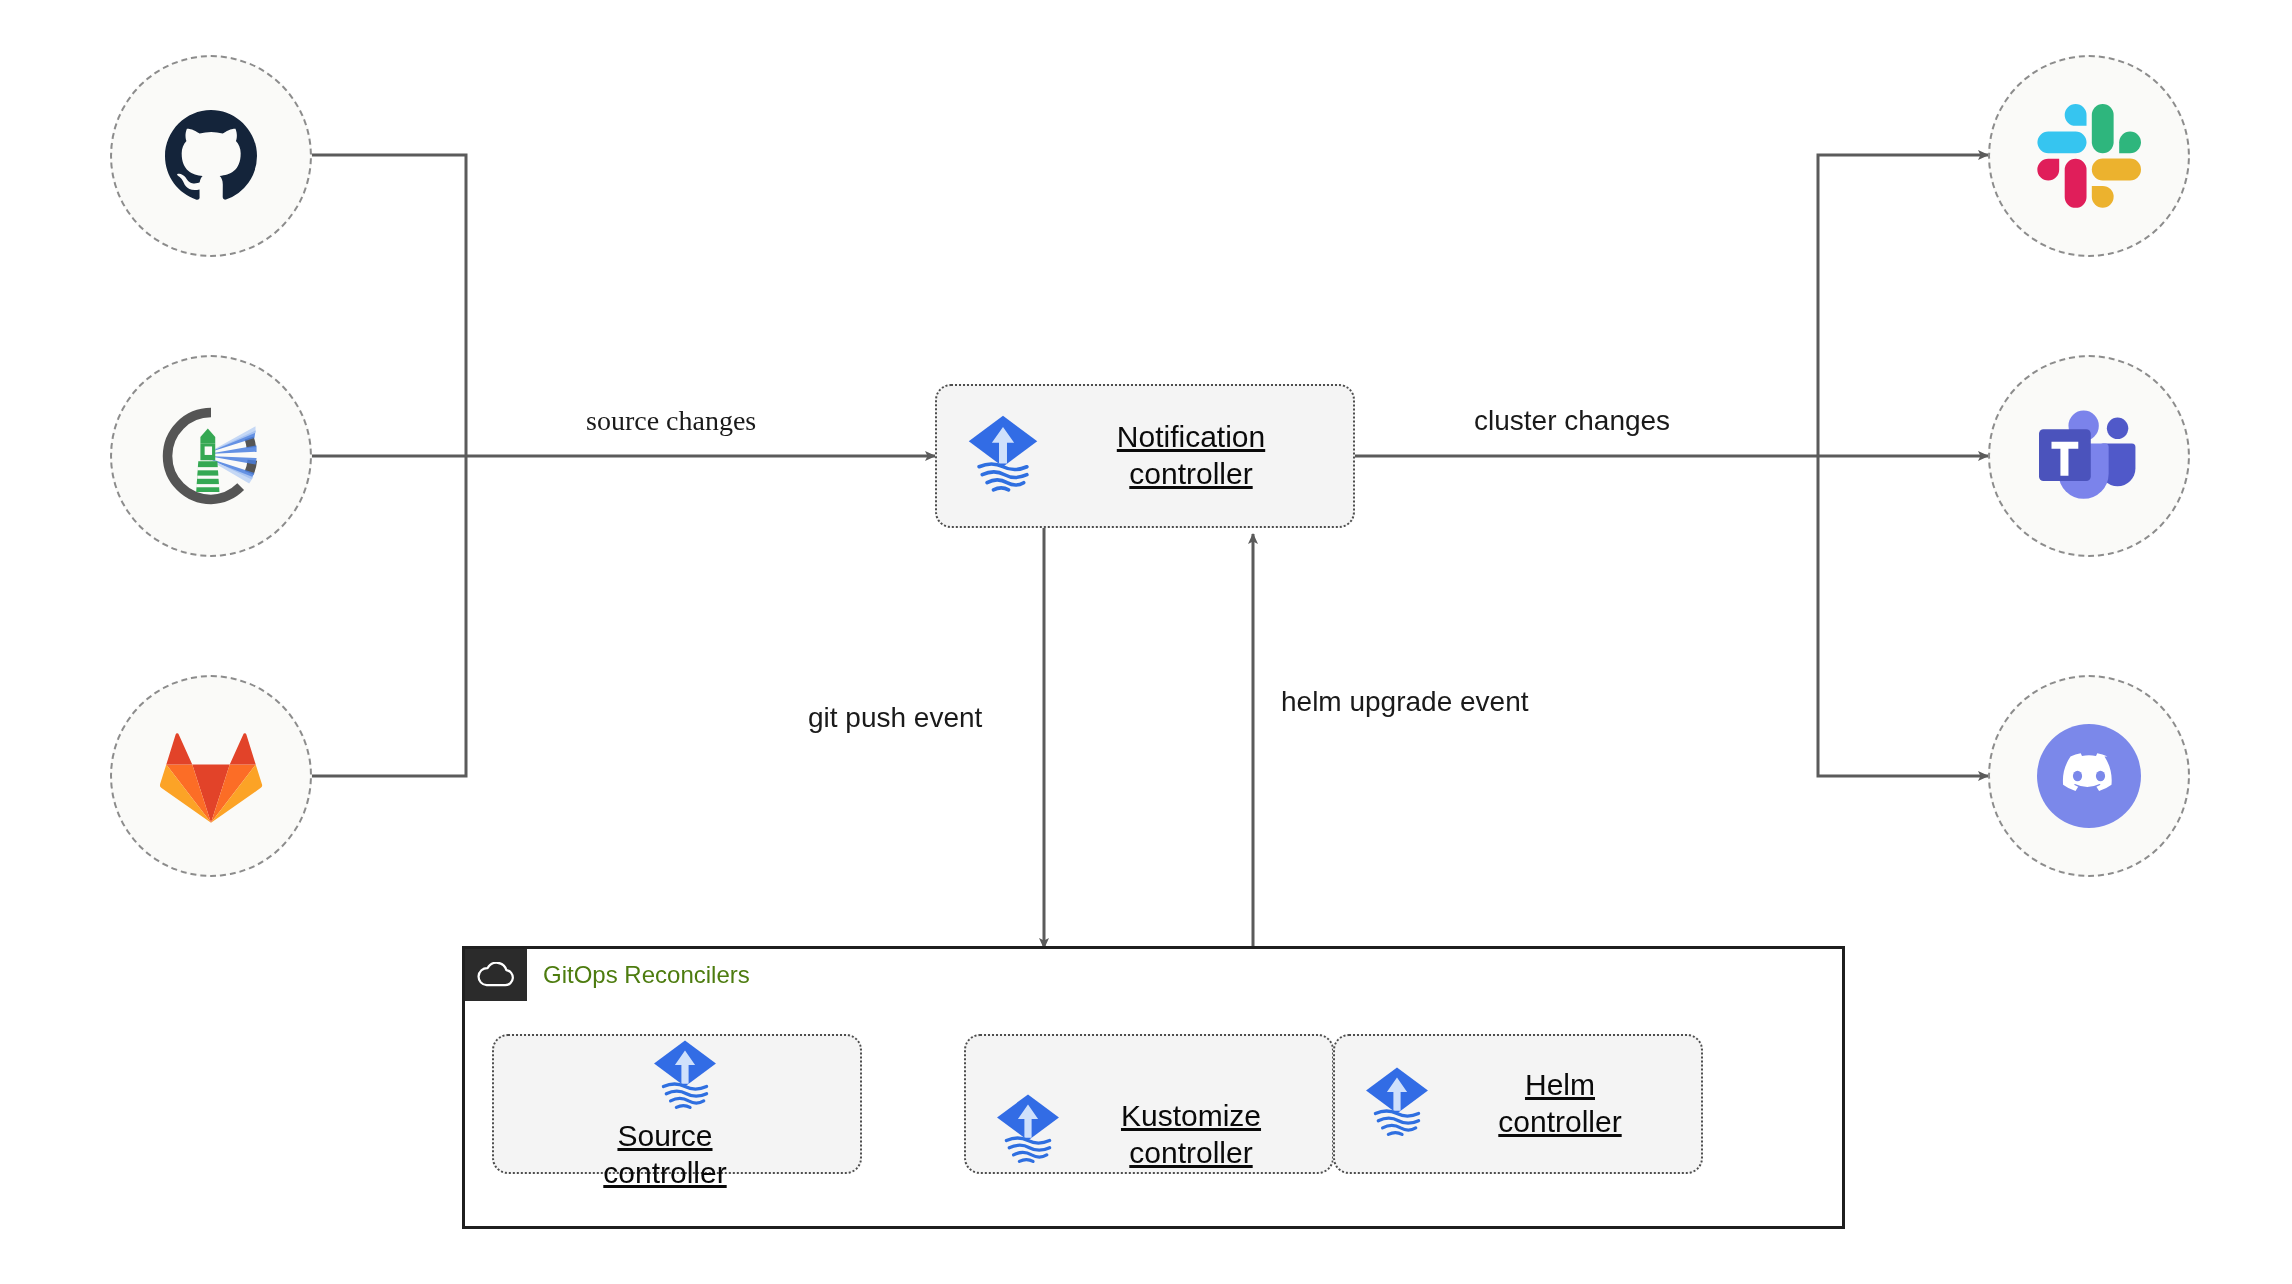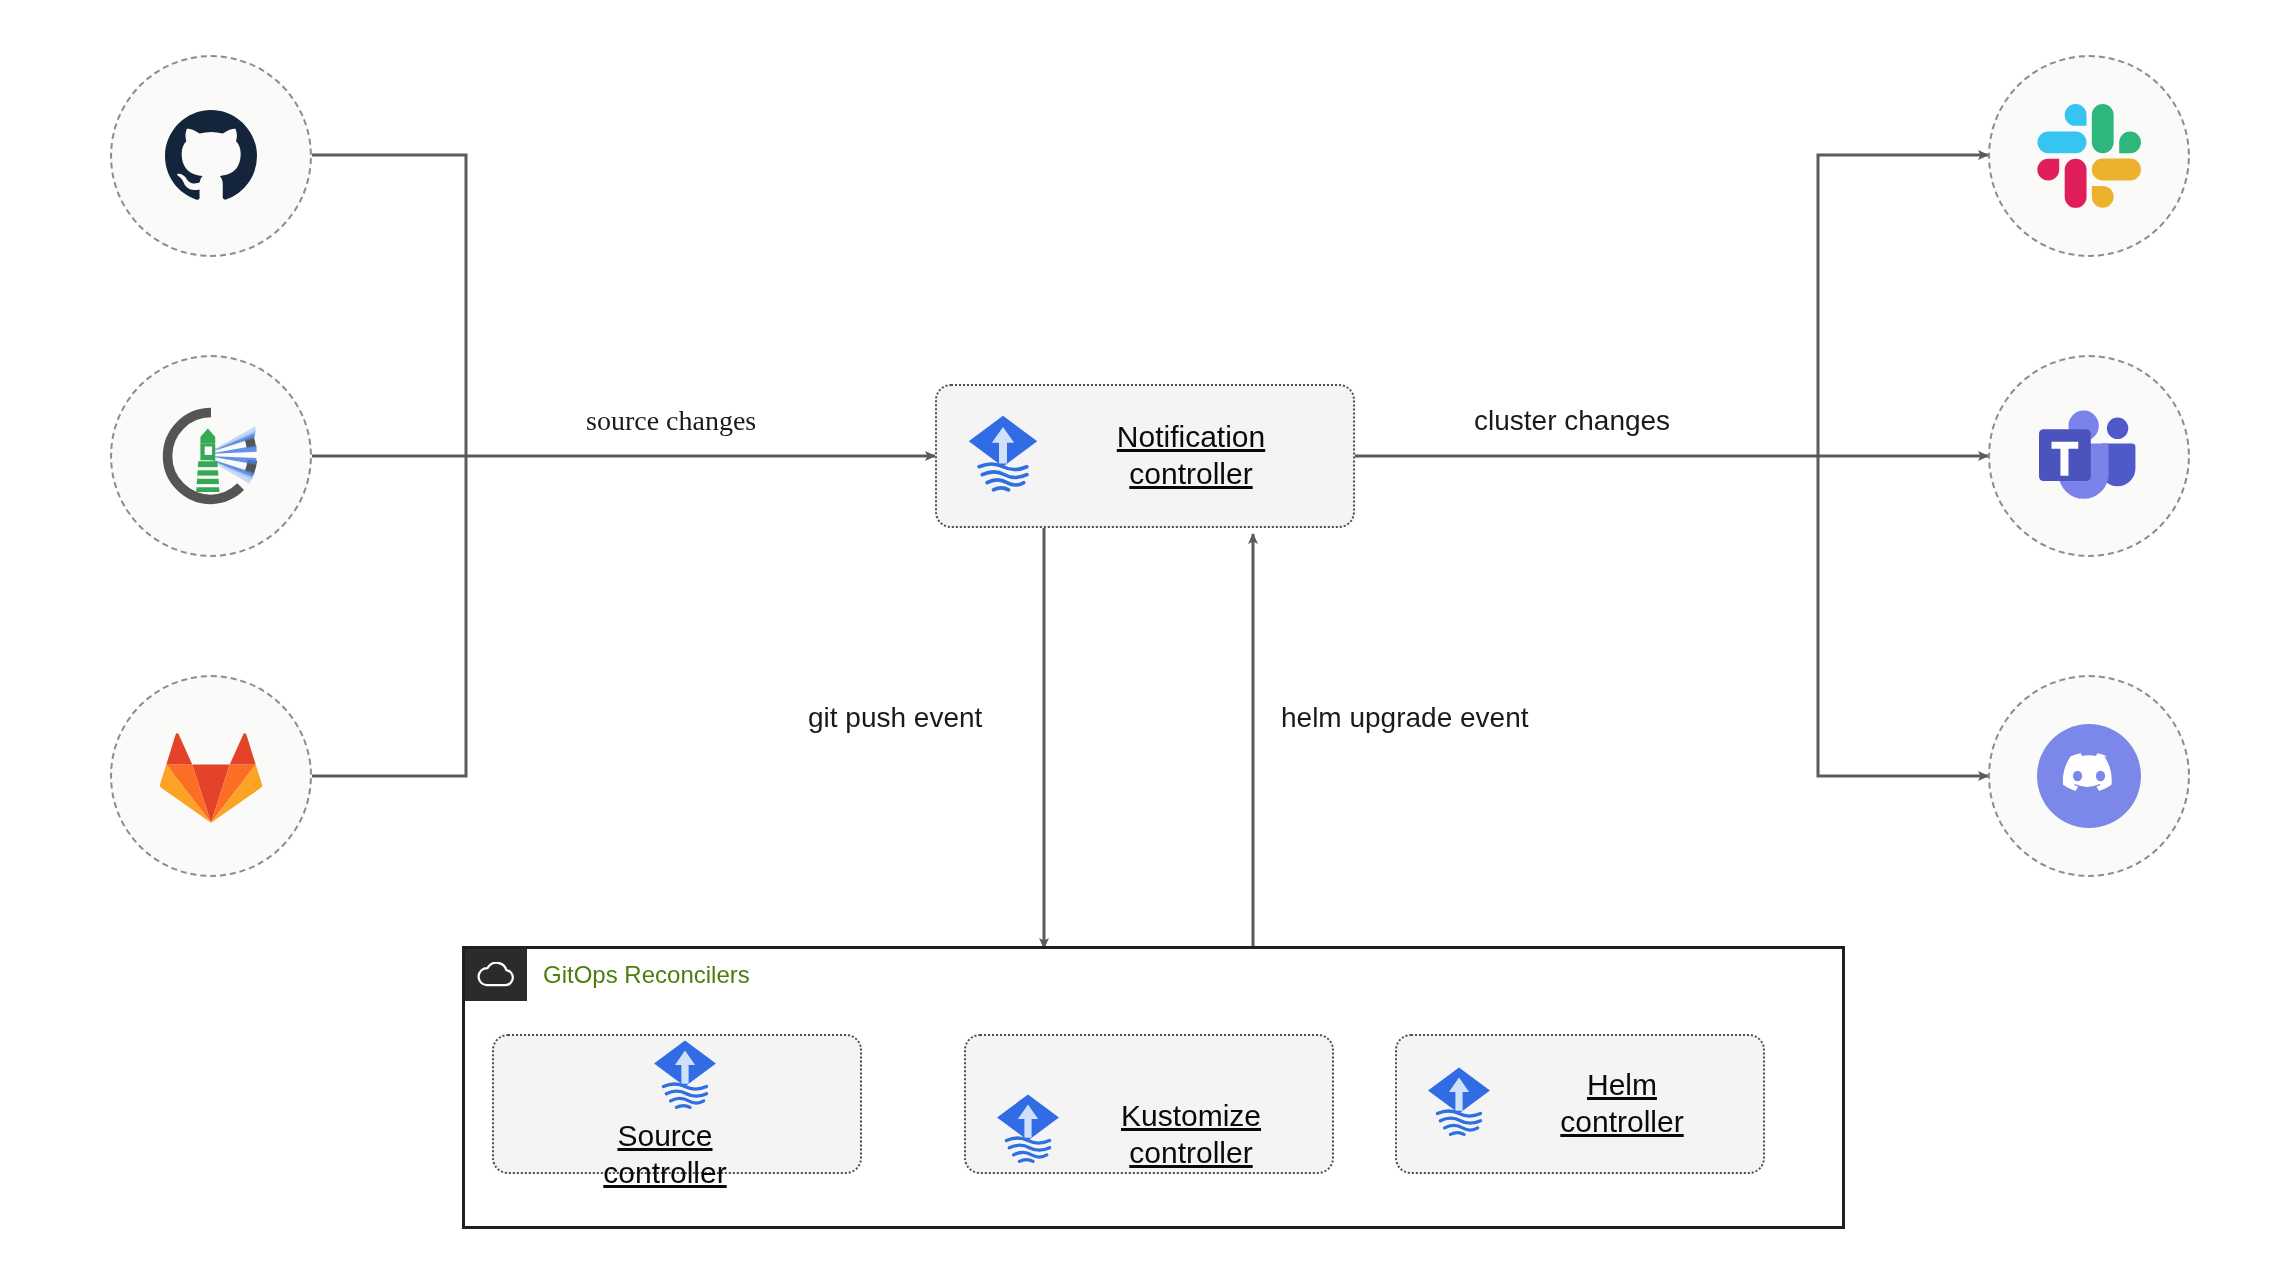--- a/index.html
+++ b/index.html
@@ -280,21 +280,21 @@
           <path d="M24 80 Q39 73 52 80 Q65 87 80 80"></path>
           <path d="M30 90 Q43 83 55 90 Q66 96 76 90"></path>
           <path d="M38 99 Q48 94 57 99"></path>
         </g>
       </svg>
     </span>
     <span class="ctrl-label">Kustomize
 controller</span>
   </div>
 
-  <div class="ctrl-box" style="left:1395px; top:1034px; width:370px; height:140px;">
+  <div class="ctrl-box" style="left:1333px; top:1034px; width:370px; height:140px;">
     <span class="ctrl-icon">
       <svg width="72" height="78" viewBox="0 0 100 108">
         <path d="M50 6 L93 38 L50 70 L7 38 Z" fill="#326ce5"></path>
         <path d="M50 20 L64 40 L55 40 L55 66 L45 66 L45 40 L36 40 Z" fill="#cfe0fb"></path>
         <g stroke="#2f6fe0" stroke-width="4.5" fill="none" stroke-linecap="round">
           <path d="M20 70 Q36 63 50 70 Q64 77 80 70"></path>
           <path d="M24 80 Q39 73 52 80 Q65 87 80 80"></path>
           <path d="M30 90 Q43 83 55 90 Q66 96 76 90"></path>
           <path d="M38 99 Q48 94 57 99"></path>
         </g>
@@ -303,15 +303,15 @@
     <span class="ctrl-label">Helm
 controller</span>
   </div>
 
   <div class="edge-label" style="left:578px; top:403px;font-family:Liberation Serif, serif;">source changes</div>
 
   <div class="edge-label" style="left:1466px; top:403px;">cluster changes</div>
 
   <div class="edge-label" style="left:800px; top:700px;text-align:right;">git push event</div>
 
-  <div class="edge-label" style="left:1273px; top:700px;">helm upgrade event</div>
+  <div class="edge-label" style="left:1273px; top:684px;">helm upgrade event</div>
 
 </div>
 
 </body></html>

